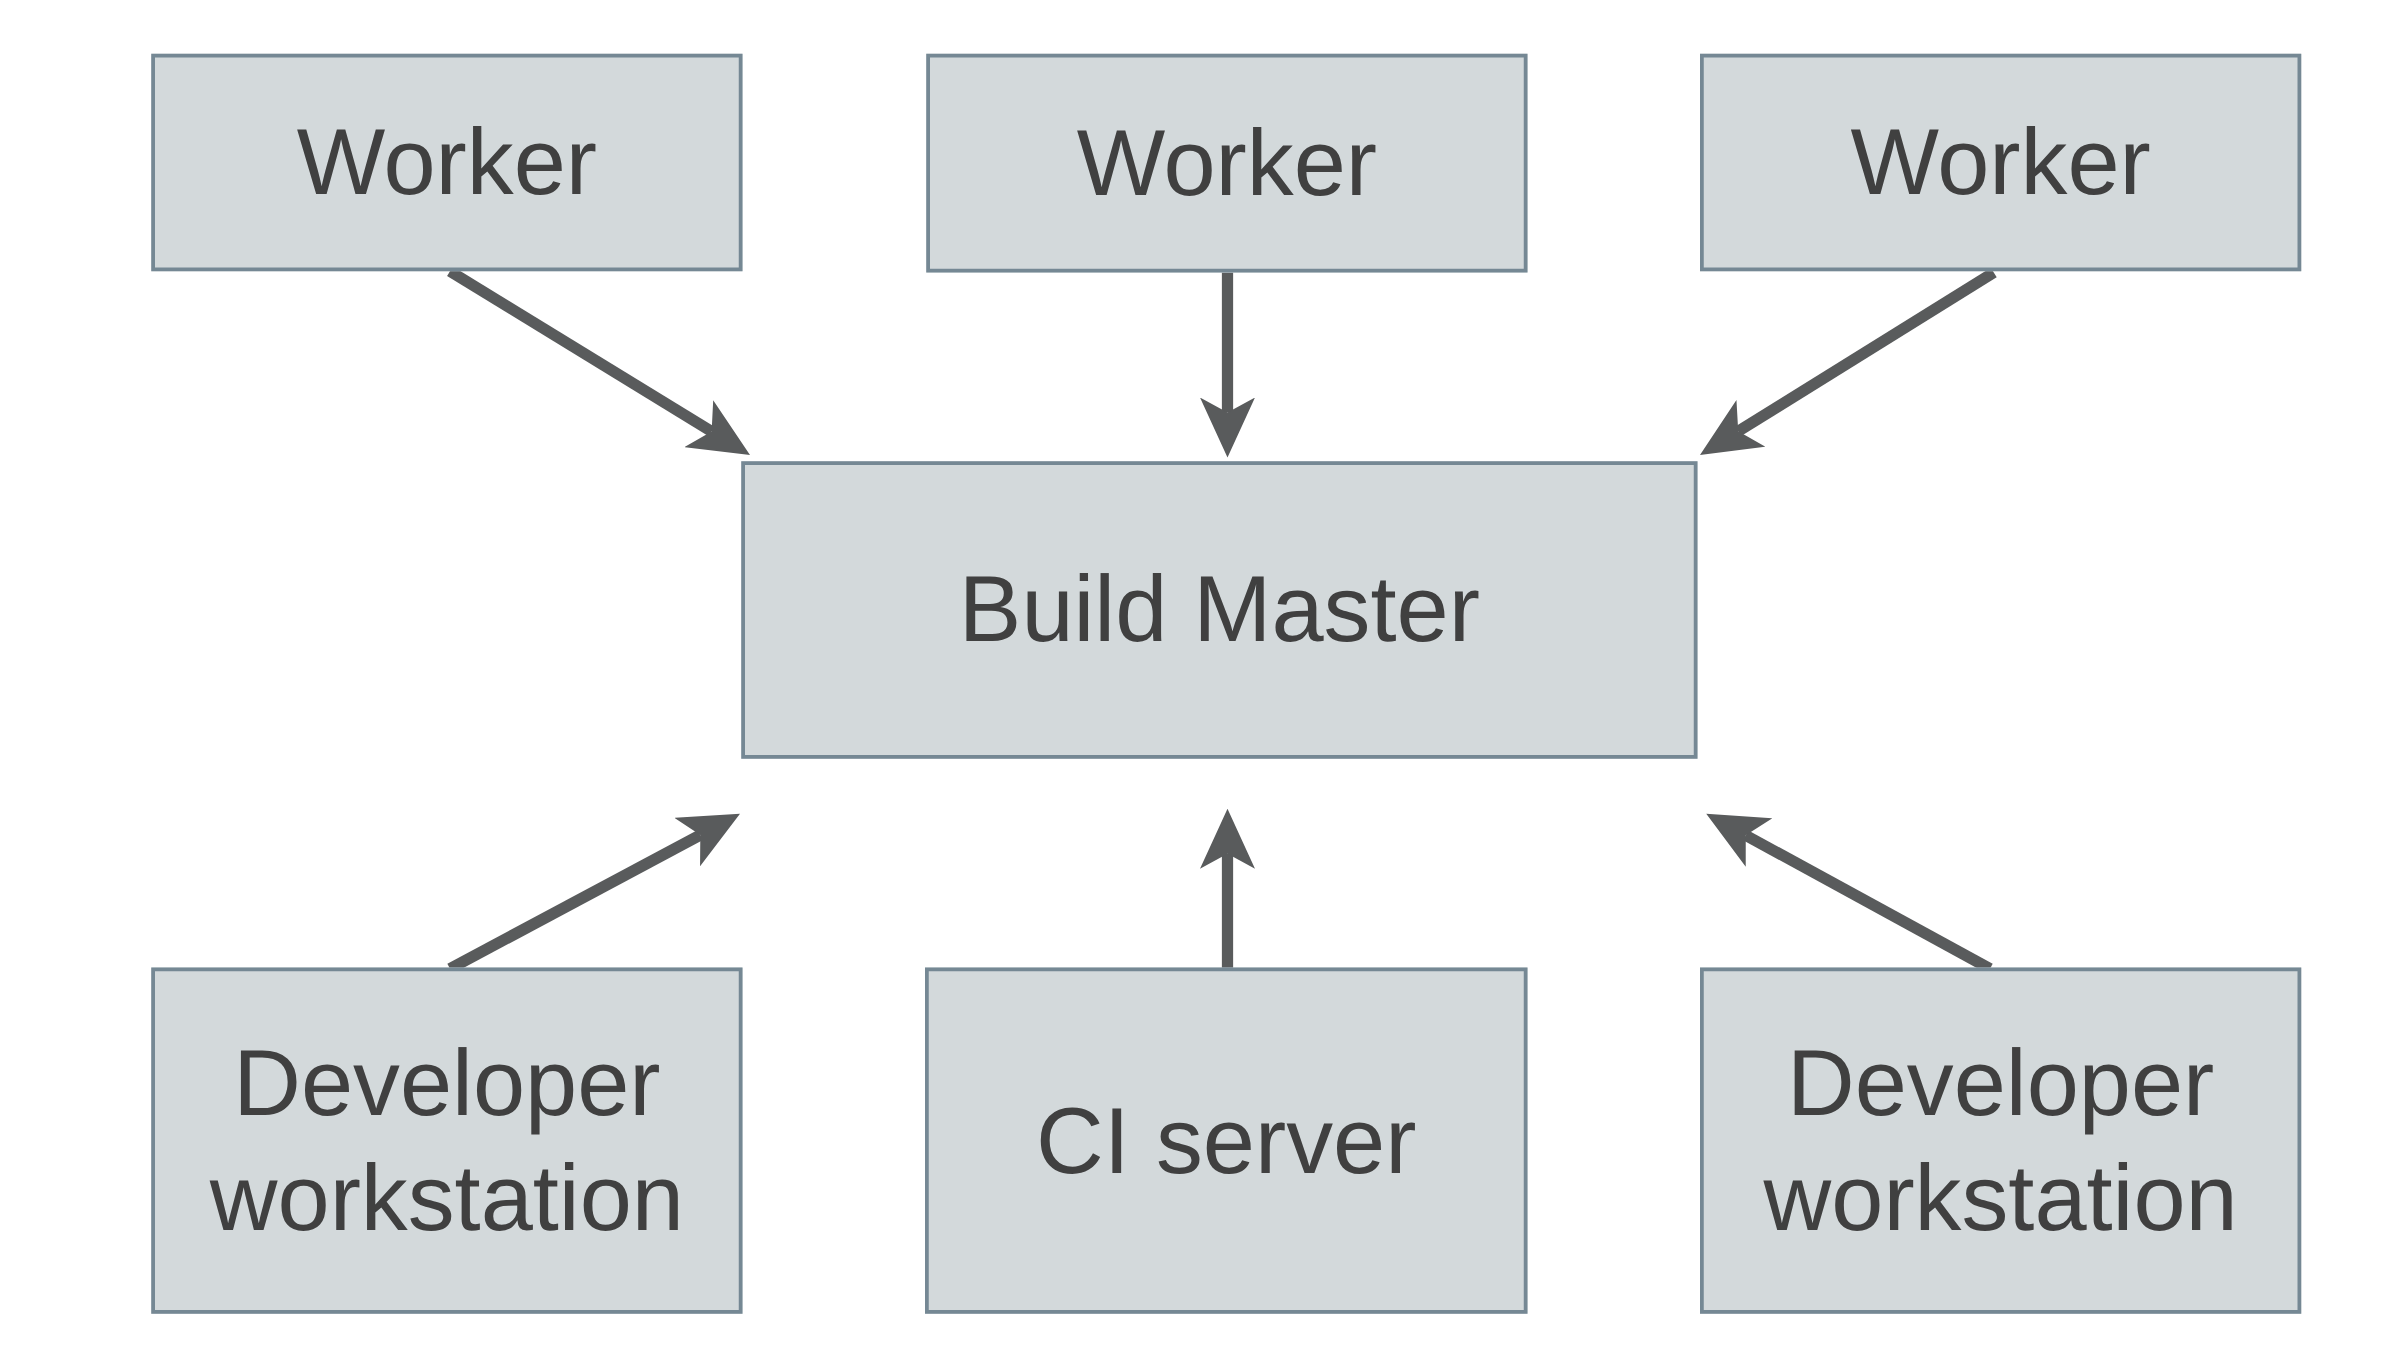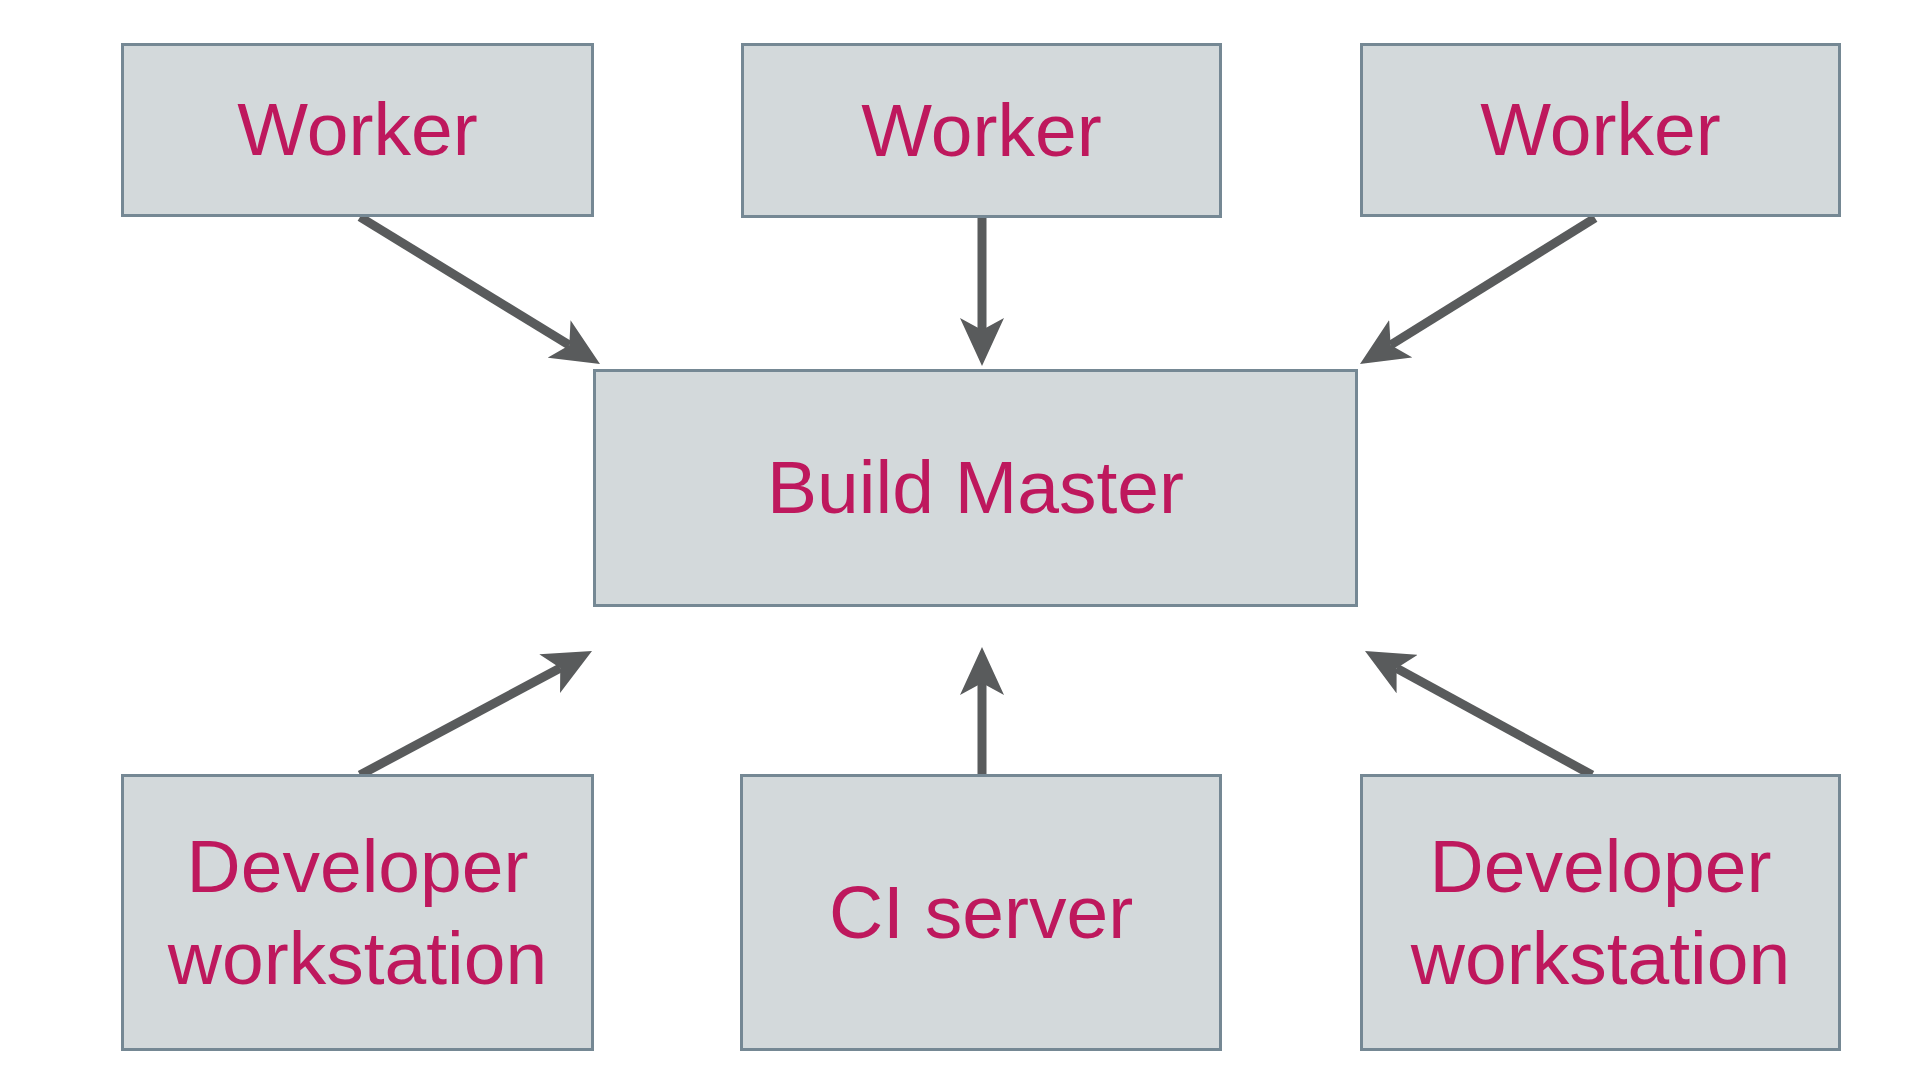--- a/index.html
+++ b/index.html
@@ -19,21 +19,21 @@
     position:absolute;
     box-sizing:border-box;
     background:#d3d9db;
     border:3px solid #758894;
     display:flex;
     align-items:center;
     justify-content:center;
     text-align:center;
     font-size:75px;
     line-height:1.22;
-    color:#be185d;
+    color:#404040;
     padding:0 8px;
   }
   
   #n-worker-1    { left:121px;  top:43px;  width:473px; height:174px; }
   #n-worker-2    { left:741px;  top:43px;  width:481px; height:175px; }
   #n-worker-3    { left:1360px; top:43px;  width:481px; height:174px; }
   #n-build-master{ left:593px;  top:369px; width:765px; height:238px; }
   #n-dev-left    { left:121px;  top:774px; width:473px; height:277px; }
   #n-ci-server   { left:740px;  top:774px; width:482px; height:277px; }
   #n-dev-right   { left:1360px; top:774px; width:481px; height:277px; }

